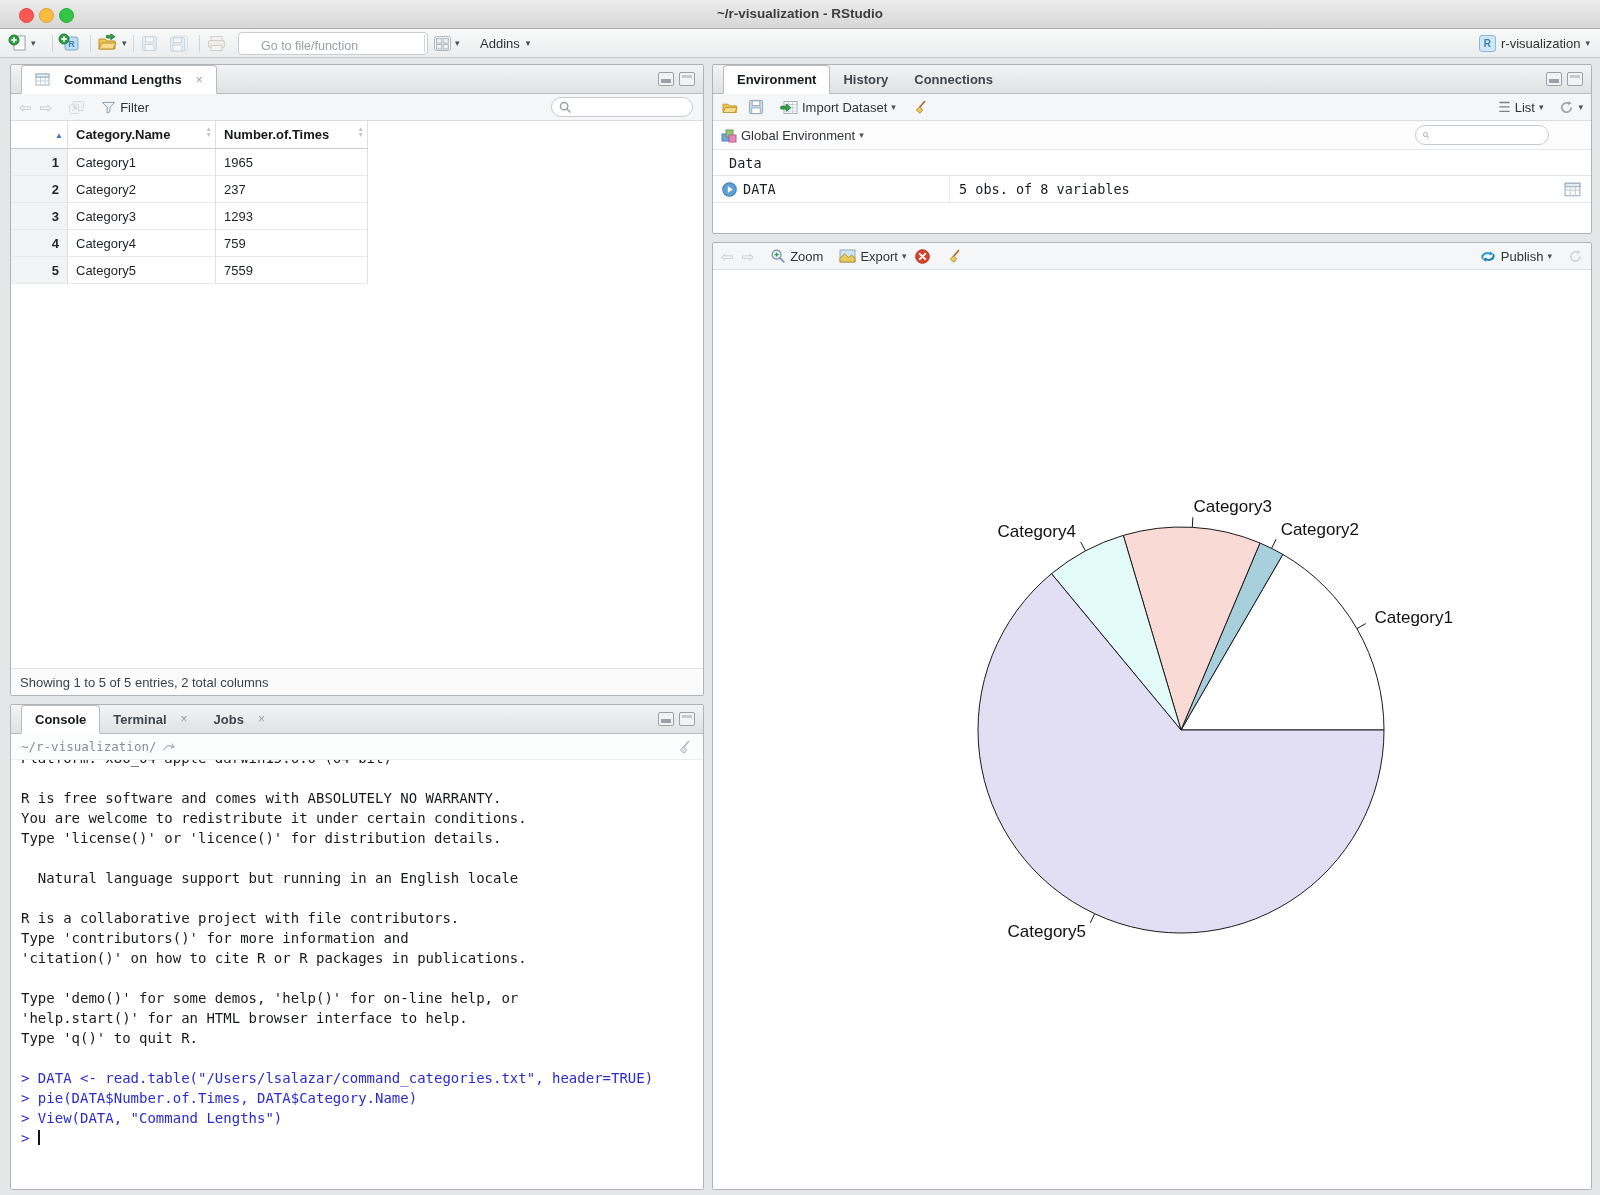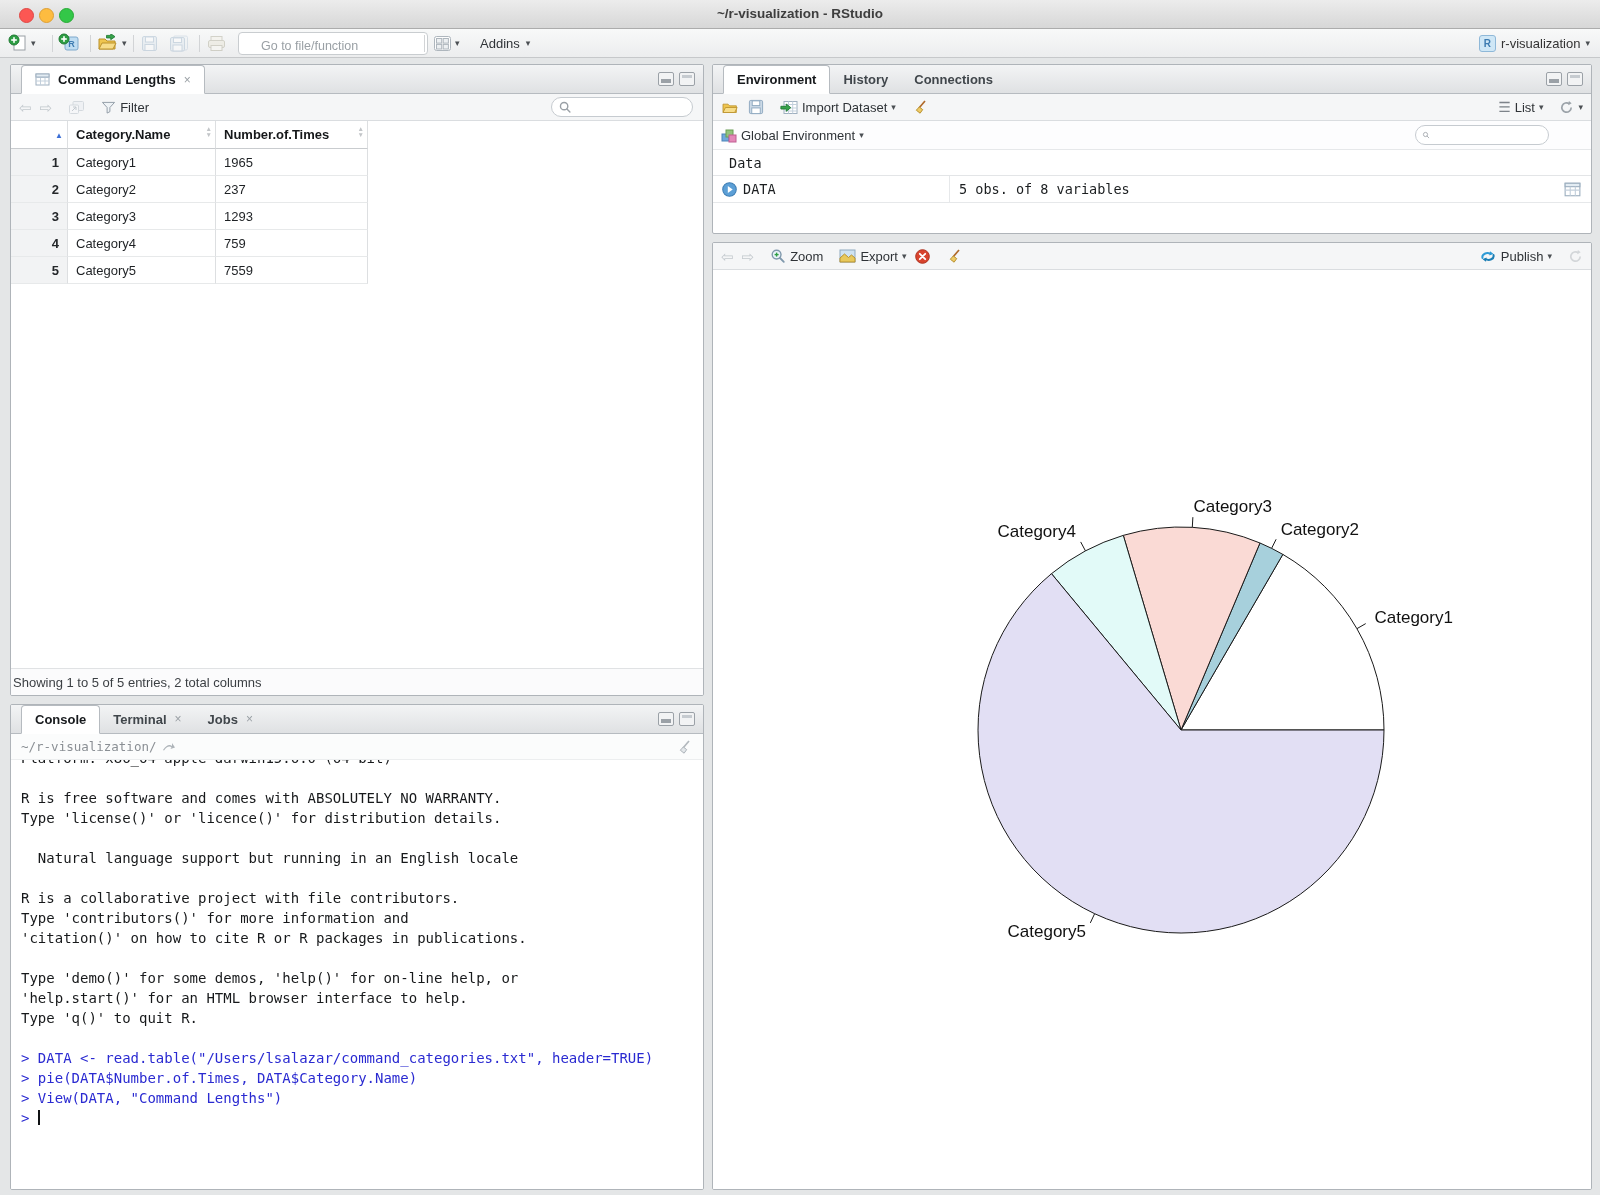--- a/index.html
+++ b/index.html
@@ -28,21 +28,21 @@
   .goto-box input::placeholder{color:#9AA0A5;}
   .proj-chip{position:absolute;right:10px;top:0;height:28px;display:flex;align-items:center;gap:5px;
     font-size:13px;color:#333;}
   .rcube{width:15px;height:15px;border-radius:3px;background:#CFE7F6;border:1px solid #8FB8D8;
     color:#3E7CB1;font-size:10px;font-weight:bold;display:flex;align-items:center;justify-content:center;}
 
   
   .pane{position:absolute;background:#fff;border:1px solid #AFB4B9;border-radius:2px;overflow:hidden;}
   .tabstrip{position:relative;height:29px;background:linear-gradient(#F3F4F5,#DFE1E3);
     border-bottom:1px solid #B6BBC0;display:flex;align-items:stretch;padding-left:10px;box-sizing:border-box;}
-  .tab{display:flex;align-items:center;gap:8px;padding:0 13px;font-size:13px;font-weight:600;
+  .tab{display:flex;align-items:center;gap:14px;padding:0 13px;font-size:13px;font-weight:600;
     color:#40464B;position:relative;cursor:default;}
   .tab.active{background:#fff;border:1px solid #B6BBC0;border-bottom:1px solid #fff;
     border-radius:4px 4px 0 0;color:#16191C;margin-bottom:-1px;}
   .tab .close-x{font-size:12px;color:#9AA0A5;font-weight:400;}
   .winbtns{position:absolute;right:8px;top:7px;display:flex;gap:5px;}
   .wb{width:14px;height:12px;border:1px solid #9BA1A7;border-radius:2px;background:#F2F3F4;position:relative;}
   .wb.min:after{content:"";position:absolute;left:2px;right:2px;bottom:2px;height:4px;background:#9BA1A7;}
   .wb.max:after{content:"";position:absolute;left:2px;right:2px;top:2px;height:3px;background:#C6CBD0;}
   .toolbar-row{height:27px;background:#F5F6F7;border-bottom:1px solid #DADDE0;display:flex;
     align-items:center;padding:0 8px;gap:8px;font-size:13px;color:#2F3337;box-sizing:border-box;}
@@ -60,21 +60,21 @@
     padding:0 8px;height:28px;display:flex;align-items:center;position:relative;}
   .c-num{width:57px;justify-content:flex-end;}
   .c-name{width:148px;}
   .c-times{width:152px;}
   .g-row{display:flex;font-size:13px;color:#1E2124;}
   .g-row .g-cell{height:27px;border-bottom:1px solid #E7E9EA;}
   .g-row .c-num{background:#F2F3F4;font-weight:bold;color:#24272A;}
   .sort-up{color:#3C6FD6;font-size:8px;position:absolute;right:4px;top:10px;}
   .sort-both{position:absolute;right:3px;top:5px;font-size:6.5px;line-height:0.95;color:#C2C5C8;text-align:center;}
   .viewer-status{position:absolute;left:0;right:0;bottom:0;height:26px;border-top:1px solid #E0E2E4;
-    background:#FBFBFC;font-size:13px;color:#3B3F43;display:flex;align-items:center;padding-left:2px;}
+    background:#FBFBFC;font-size:13px;color:#3B3F43;display:flex;align-items:center;padding-left:9px;}
 
   
   .console-path{height:25px;background:#FBFCFC;border-bottom:1px solid #ECEEEF;display:flex;
     align-items:center;padding:0 10px;gap:6px;font:12.5px "DejaVu Sans Mono",monospace;color:#8A8F94;}
   .console-body{position:absolute;left:0;right:0;top:55px;bottom:0;background:#fff;
     overflow:hidden;padding-left:10px;}
   .console-inner{margin-top:-12px;}
   .console-line{white-space:pre;font:14px/20px "DejaVu Sans Mono",monospace;color:#17191B;}
   .console-line.cmd{color:#2A2AD1;}
   .cursor{display:inline-block;width:2px;height:15px;background:#101214;vertical-align:-2px;}
@@ -304,20 +304,21 @@
       <svg class="icon" style="margin-left:auto;" width="17" height="16" viewBox="0 0 16 16">
         <line x1="12.5" y1="2" x2="6.5" y2="9" stroke="#B2B8BD" stroke-width="1.7"></line>
         <path d="M6.8 8 l3.4 2.6 -2.6 3.6 -3.8 -3 z" fill="#E3E7EA" stroke="#ABB2B8"></path>
       </svg>
     </div>
     <div class="console-body">
       <div class="console-inner" id="console-lines">
           <div class="console-line">Platform: x86_64-apple-darwin15.6.0 (64-bit)</div>
           <div class="console-line"> </div>
           <div class="console-line">R is free software and comes with ABSOLUTELY NO WARRANTY.</div>
+          <div class="console-line">You are welcome to redistribute it under certain conditions.</div>
           <div class="console-line">Type 'license()' or 'licence()' for distribution details.</div>
           <div class="console-line"> </div>
           <div class="console-line">  Natural language support but running in an English locale</div>
           <div class="console-line"> </div>
           <div class="console-line">R is a collaborative project with file contributors.</div>
           <div class="console-line">Type 'contributors()' for more information and</div>
           <div class="console-line">'citation()' on how to cite R or R packages in publications.</div>
           <div class="console-line"> </div>
           <div class="console-line">Type 'demo()' for some demos, 'help()' for on-line help, or</div>
           <div class="console-line">'help.start()' for an HTML browser interface to help.</div>

